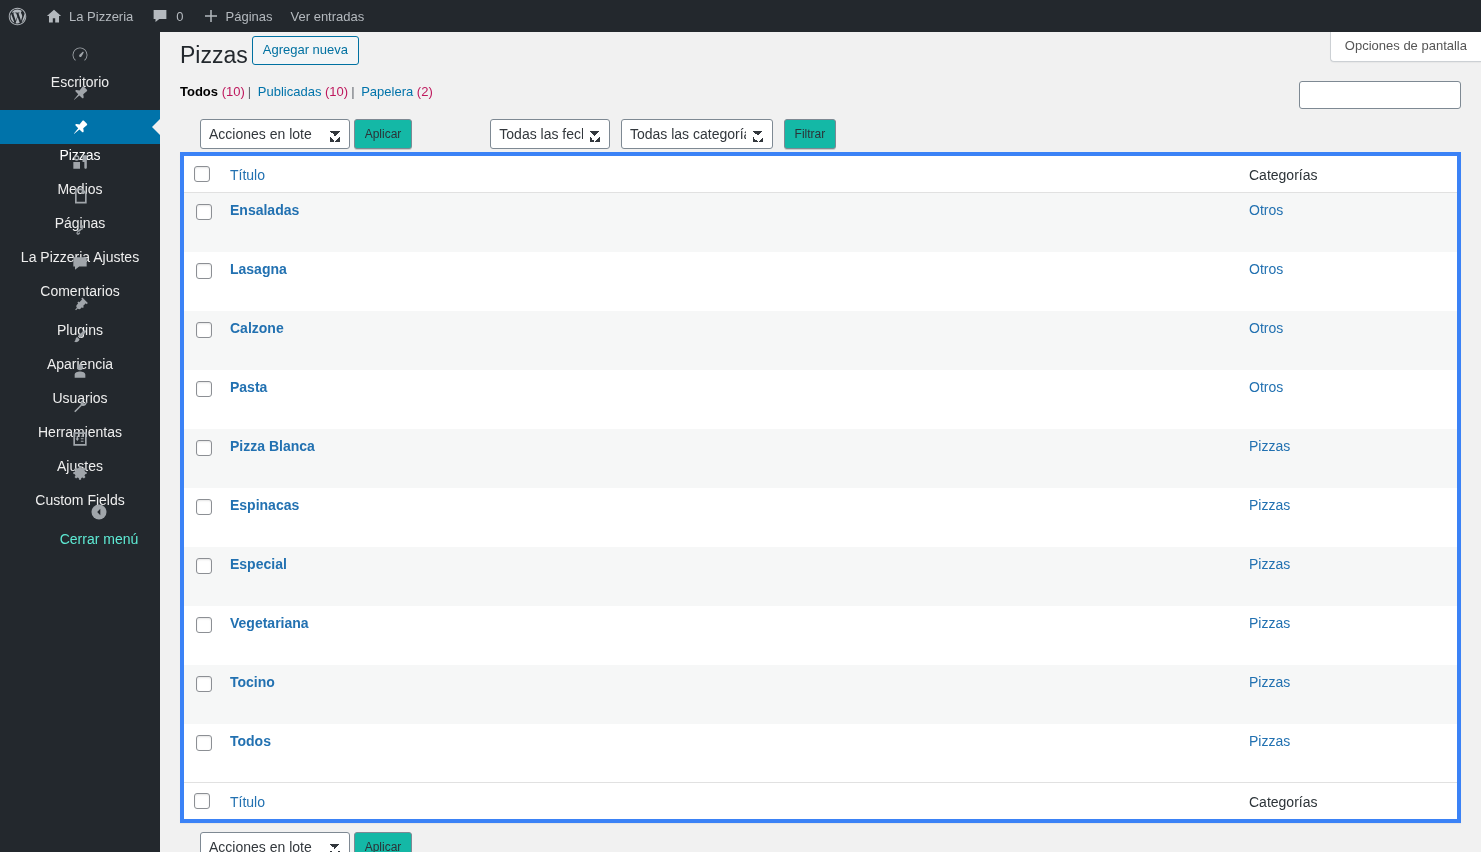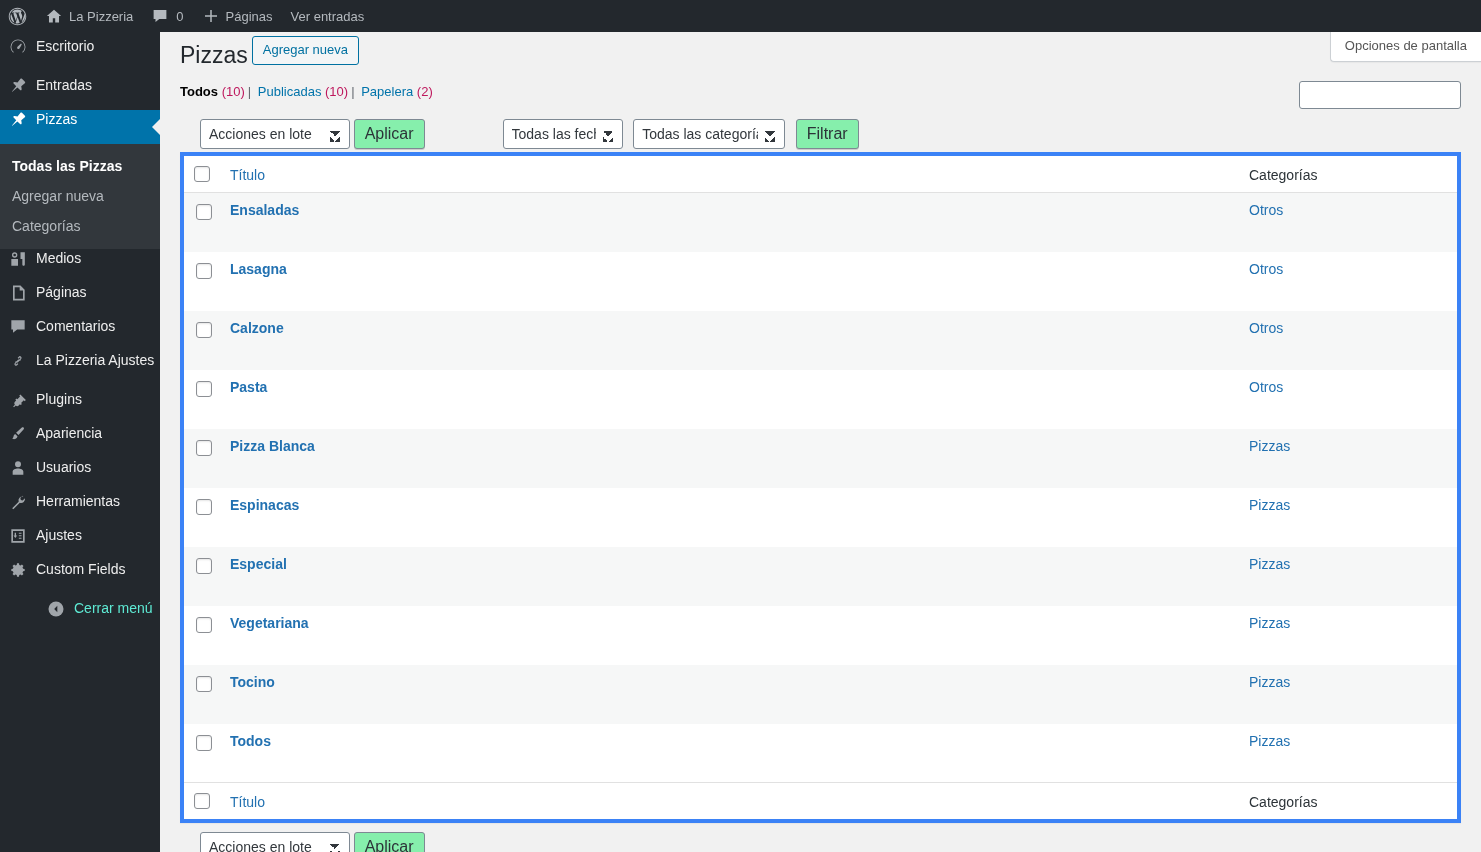--- a/index.html
+++ b/index.html
@@ -44,27 +44,28 @@
 
   
   #adminmenuwrap {
     position: absolute; top: 32px; left: 0;
     width: 160px; height: 820px;
     background: #23282d;
     z-index: 40;
   }
   .menu-top {
     position: relative;
-    display: flex; align-items: flex-start;
+    display: flex; align-items: center;
     height: 34px;
     padding-left: 0;
     color: #eee;
     font-size: 14px;
     font-weight: 400;
     cursor: pointer;
+    flex-direction: column;
   }
   .menu-top .mi {
     width: 36px;
     display: flex; align-items: center; justify-content: center;
     flex: 0 0 36px;
     color: #a0a5aa;
   }
   .menu-top .mlabel { line-height: 18px; }
   .menu-top.current {
     background: #0073aa;
@@ -221,23 +222,23 @@
       calc(100% - 9px) 17px;
     background-size: 5px 5px, 5px 5px, 5px 5px, 5px 5px;
     background-repeat: no-repeat;
     margin-left: 20px;
   }
   .button-secondary {
     height: 30px;
     padding: 0 10px;
     border: 1px solid #7e8993;
     border-radius: 3px;
-    background: #86efac;
+    background: #14b8a6;
     color: #2c3338;
-    font-size: 16px;
+    font-size: 12px;
     line-height: 28px;
     font-family: "Liberation Sans", sans-serif;
     cursor: pointer;
     vertical-align: top;
     box-shadow: 0 1px 0 #ccc;
   }
 
   
   table.wp-list-table {
     width: 100%;
@@ -366,25 +367,20 @@
 
   <div class="menu-top current">
     <span class="mi">
       <svg class="gicon" width="20" height="20" viewBox="0 0 24 24">
           <path fill="currentColor" d="M16.7 3.3c-.5-.5-1.3-.4-1.7.1l-3.6 4.3-3.5-.5c-.5-.1-1 .1-1.3.5-.3.4-.3 1 .1 1.4l3.2 3.2-5.1 6.2c-.2.2.1.5.3.3l6.2-5.1 3.2 3.2c.4.4.9.4 1.4.1.4-.3.6-.8.5-1.3l-.5-3.5 4.3-3.6c.5-.4.6-1.2.1-1.7l-3.6-3.6z"></path>
         </svg>
     </span>
     <span class="mlabel">Pizzas</span>
   </div>
 
-  <div class="submenu-wrap">
-    <span class="submenu-item current">Todas las Pizzas</span>
-    <span class="submenu-item">Agregar nueva</span>
-    <span class="submenu-item">Categorías</span>
-  </div>
 
   <div class="menu-top">
     <span class="mi">
       <svg class="gicon" width="20" height="20" viewBox="0 0 24 24">
           <path fill="currentColor" d="M8 4a3.2 3.2 0 100 6.4A3.2 3.2 0 008 4zm0 1.6a1.6 1.6 0 110 3.2 1.6 1.6 0 010-3.2zM15 4v8h2.2v6.5c0 .8.7 1.5 1.5 1.5s1.5-.7 1.5-1.5V4H15zm-3 8H4v8h8v-8z"></path>
         </svg>
     </span>
     <span class="mlabel">Medios</span>
   </div>
 
@@ -393,33 +389,33 @@
       <svg class="gicon" width="20" height="20" viewBox="0 0 24 24">
           <path fill="currentColor" d="M6 3h9l5 5v13H6V3zm2 2v14h10V9h-4V5H8z"></path>
         </svg>
     </span>
     <span class="mlabel">Páginas</span>
   </div>
 
   <div class="menu-top">
     <span class="mi">
       <svg class="gicon" width="20" height="20" viewBox="0 0 24 24">
+          <path fill="currentColor" d="M10.6 13.4a1 1 0 001.4 0l3.5-3.5a2 2 0 10-2.8-2.8l-1.1 1.1 1.1 1.1 1.1-1.1a.6.6 0 11.8.8l-3.5 3.5a.6.6 0 01-.8 0 1 1 0 00-1.4 1.4zm2.8-2.8a1 1 0 00-1.4 0L8.5 14a2 2 0 102.8 2.8l1.1-1.1-1.1-1.1-1.1 1.1a.6.6 0 11-.8-.8l3.5-3.5a.6.6 0 01.8 0 1 1 0 001.4-1.4z"></path>
+        </svg>
+    </span>
+    <span class="mlabel">La Pizzeria Ajustes</span>
+  </div>
+
+  <div class="menu-top">
+    <span class="mi">
+      <svg class="gicon" width="20" height="20" viewBox="0 0 24 24">
           <path fill="currentColor" d="M4 4h16v11h-9l-5 4v-4H4z"></path>
         </svg>
     </span>
     <span class="mlabel">Comentarios</span>
-  </div>
-
-  <div class="menu-top">
-    <span class="mi">
-      <svg class="gicon" width="20" height="20" viewBox="0 0 24 24">
-          <path fill="currentColor" d="M10.6 13.4a1 1 0 001.4 0l3.5-3.5a2 2 0 10-2.8-2.8l-1.1 1.1 1.1 1.1 1.1-1.1a.6.6 0 11.8.8l-3.5 3.5a.6.6 0 01-.8 0 1 1 0 00-1.4 1.4zm2.8-2.8a1 1 0 00-1.4 0L8.5 14a2 2 0 102.8 2.8l1.1-1.1-1.1-1.1-1.1 1.1a.6.6 0 11-.8-.8l3.5-3.5a.6.6 0 01.8 0 1 1 0 001.4-1.4z"></path>
-        </svg>
-    </span>
-    <span class="mlabel">La Pizzeria Ajustes</span>
   </div>
 
   <div class="menu-sep"></div>
 
   <div class="menu-top">
     <span class="mi">
       <svg class="gicon" width="20" height="20" viewBox="0 0 24 24">
           <path fill="currentColor" d="M14.9 5.5l-1.4 1.4 1 1-3.3 3.3-1-1-1.4 1.4 1 1-1.5 1.5c-1 1-1 2.6 0 3.5l-2.1 2.1 1 1 2.1-2.1c1 1 2.6 1 3.5 0l1.5-1.5 1 1 1.4-1.4-1-1 3.3-3.3 1 1 1.4-1.4-6-6z"></path>
         </svg>
     </span>

